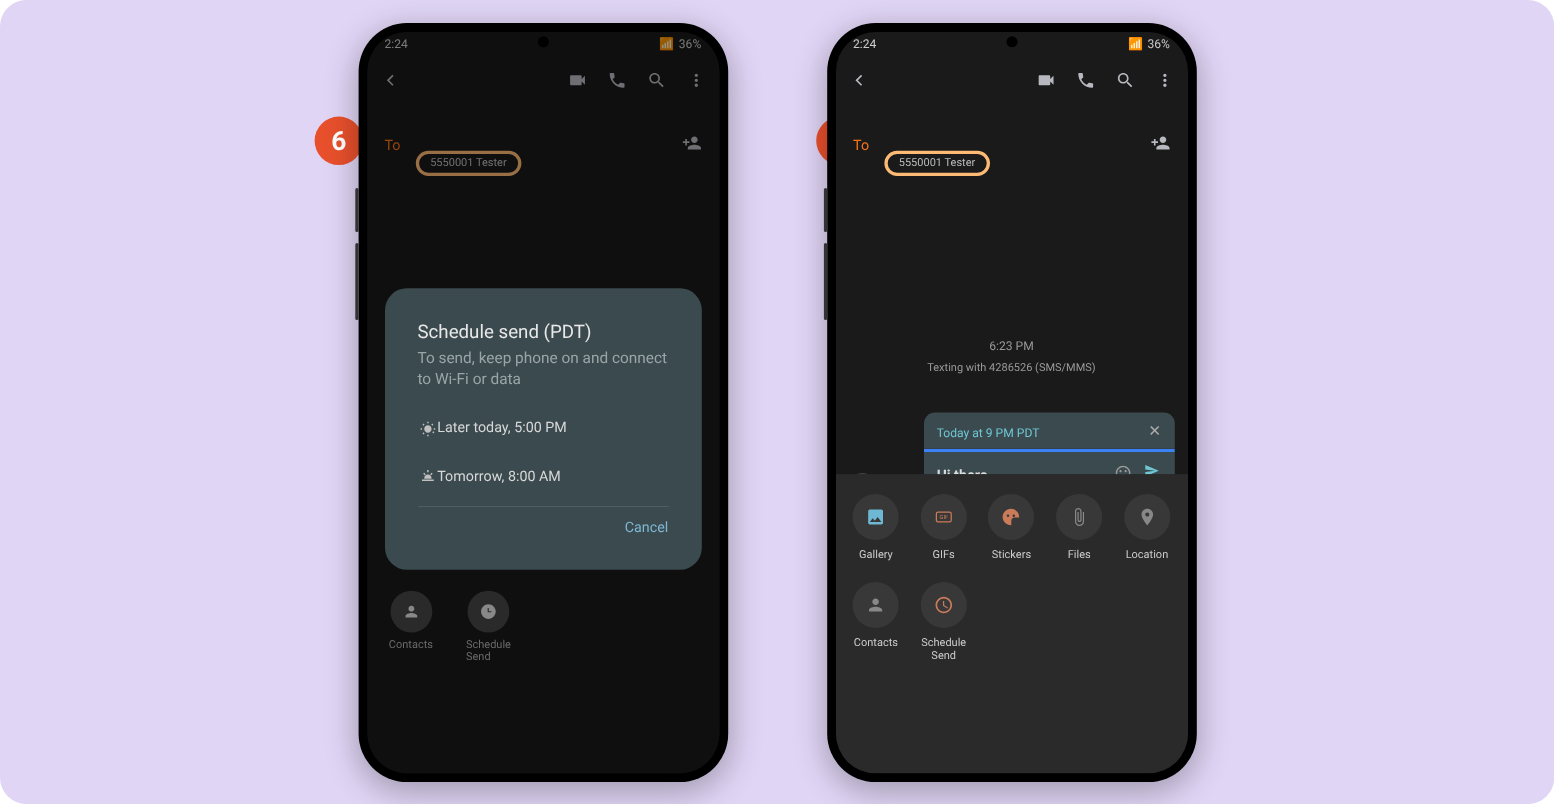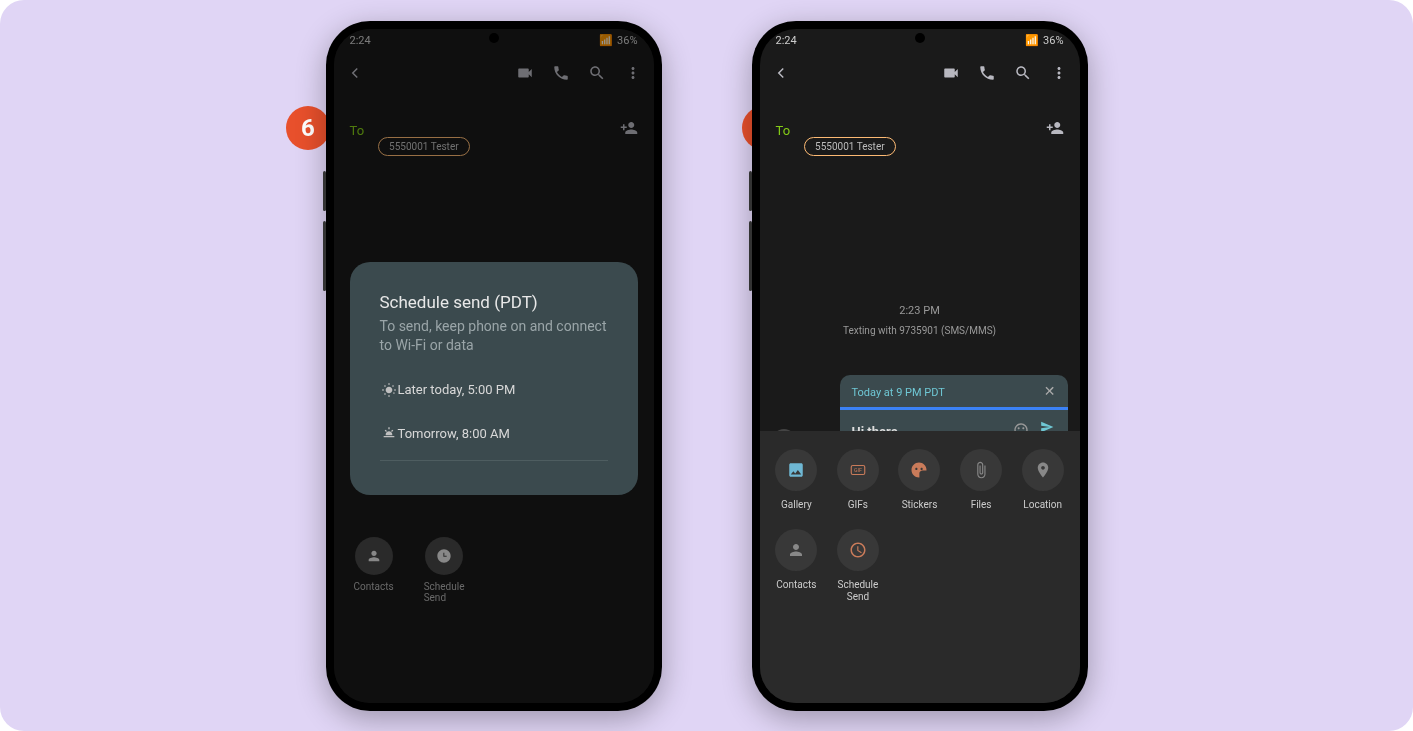--- a/index.html
+++ b/index.html
@@ -13,22 +13,22 @@
 .phone::after { content: ''; position: absolute; left: -3px; top: 200px; width: 3px; height: 70px; background: #333; border-radius: 2px; }
 .screen { width: 100%; height: 100%; background: #1a1a1a; border-radius: 36px; overflow: hidden; position: relative; }
 .statusbar { height: 24px; display: flex; justify-content: space-between; align-items: center; padding: 0 16px; color: #ccc; font-size: 11px; }
 .status-right { display: flex; gap: 4px; align-items: center; }
 .camera-notch { position: absolute; top: 12px; left: 50%; transform: translateX(-50%); width: 10px; height: 10px; background: #000; border-radius: 50%; z-index: 10; }
 .topbar { height: 44px; display: flex; align-items: center; padding: 0 12px; gap: 8px; }
 .topbar-icons { margin-left: auto; display: flex; gap: 18px; align-items: center; }
 .icon-btn { color: #b8b8c0; font-size: 16px; cursor: pointer; }
 .svg-icon { width: 18px; height: 18px; fill: #b8b8c0; }
 .to-row { display: flex; align-items: center; padding: 8px 16px; gap: 14px; }
-.to-label { color: #84cc16; font-size: 13px; }
-.chip { border: 1px solid #fdba74; border-radius: 14px; padding: 3px 10px; color: #bbb; font-size: 10px; margin-top: 32px; }
+.to-label { color: #f97316; font-size: 13px; }
+.chip { border: 3px solid #fdba74; border-radius: 14px; padding: 3px 10px; color: #bbb; font-size: 10px; margin-top: 32px; }
 .addp-icon { margin-left: auto; color: #999; }
 .dimmer { position: absolute; inset: 0; background: rgba(0,0,0,0.4); }
 .dialog { position: absolute; top: 211px; left: 16px; right: 16px; background: #3b4a4e; border-radius: 20px; padding: 30px; margin-top: 22px; }
 .dialog-title { color: #e8e8e8; font-size: 17px; margin-bottom: 5px; }
 .dialog-sub { color: #9aa5a8; font-size: 14px; line-height: 1.4; margin-bottom: 12px; }
 .opt-row { display: flex; align-items: center; padding: 13px 0; color: #d8d8d8; font-size: 13px; }
 .opt-icon { width: 18px; height: 18px; display: flex; justify-content: center; align-items: center; }
 .opt-icon svg { width: 16px; height: 16px; fill: #c0c0c0; }
 .divider { border-top: 1px solid #4e5d60; margin: 4px 0; }
 .dialog-actions { display: flex; justify-content: flex-end; padding-top: 8px; }
@@ -147,20 +147,23 @@
         </div>
         <div class="opt-row">
           <span class="opt-icon">
               <svg viewBox="0 0 24 24">
                 <path d="M12 8c-2.76 0-5 2.24-5 5 0 .34.04.67.1 1h9.8c.06-.33.1-.66.1-1 0-2.76-2.24-5-5-5zm-8 7h16v2H4v-2zM11 2v3h2V2h-2zM5.5 6.9l1.4-1.4 2.1 2.1-1.4 1.4L5.5 6.9zm9.5.7l2.1-2.1 1.4 1.4-2.1 2.1-1.4-1.4z"></path>
               </svg>
             </span>
           <span>Tomorrow, 8:00 AM</span>
         </div>
         <div class="divider"></div>
+        <div class="dialog-actions">
+          <span class="cancel-btn">Cancel</span>
+        </div>
       </div>
     </div>
   </div>
 
   <div class="phone">
     <div class="camera-notch"></div>
     <div class="screen">
       <div class="statusbar">
         <span>2:24</span>
         <div class="status-right">
@@ -189,22 +192,22 @@
       </div>
       <div class="to-row">
         <span class="to-label">To</span>
         <span class="chip">5550001 Tester</span>
         <span class="addp-icon"><svg class="svg-icon" viewBox="0 0 24 24">
               <path d="M15 12c2.21 0 4-1.79 4-4s-1.79-4-4-4-4 1.79-4 4 1.79 4 4 4zm-9-2V7H4v3H1v2h3v3h2v-3h3v-2H6zm9 4c-2.67 0-8 1.34-8 4v2h16v-2c0-2.66-5.33-4-8-4z"></path>
             </svg></span>
       </div>
 
       <div class="convo-area">
-        <div class="time-text">2:23 PM</div>
-        <div class="info-text">Texting with 9735901 (SMS/MMS)</div>
+        <div class="time-text">6:23 PM</div>
+        <div class="info-text">Texting with 4286526 (SMS/MMS)</div>
       </div>
 
       <div class="compose-wrap">
         <div style="display:flex;align-items:flex-end;gap:10px;">
           <div class="plus-circle">+</div>
           <div class="gal-mini">
               <svg viewBox="0 0 24 24">
                 <path d="M21 19V5c0-1.1-.9-2-2-2H5c-1.1 0-2 .9-2 2v14c0 1.1.9 2 2 2h14c1.1 0 2-.9 2-2zM8.5 13.5l2.5 3.01L14.5 12l4.5 6H5l3.5-4.5z"></path>
               </svg>
             </div>

